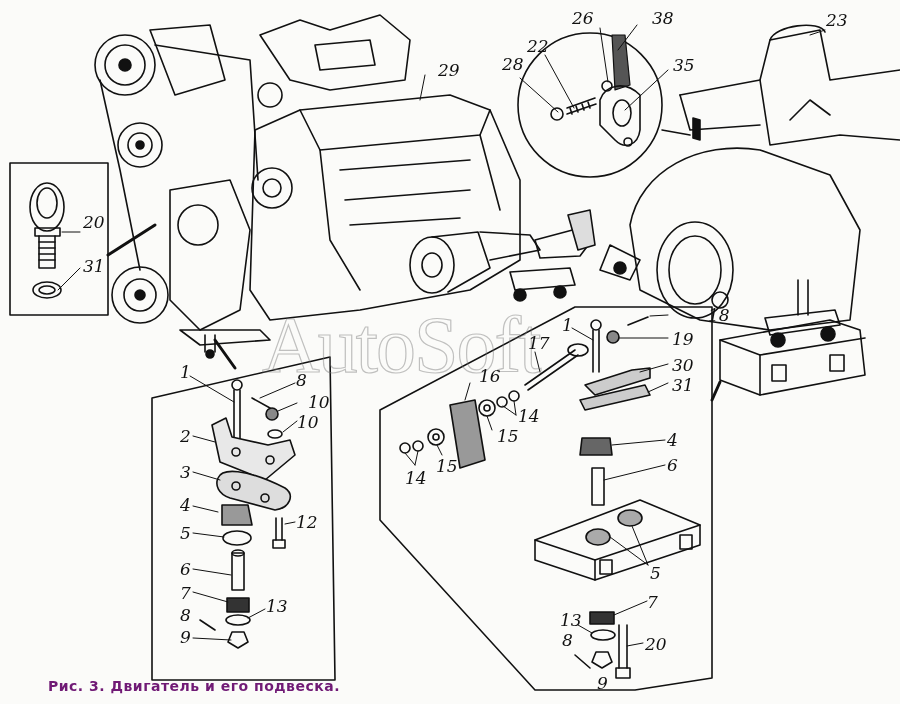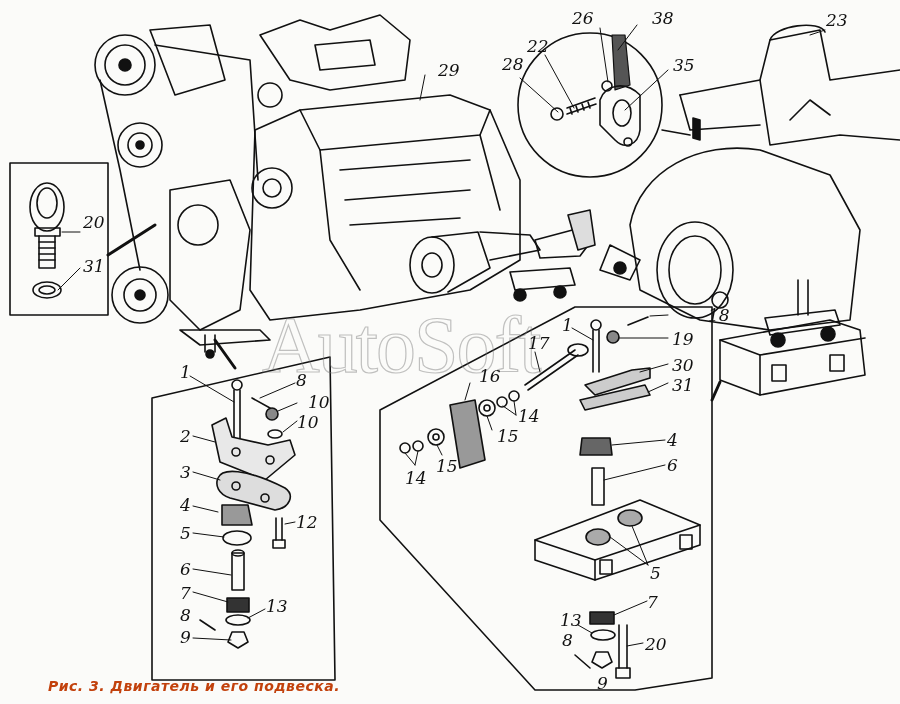--- a/index.html
+++ b/index.html
@@ -1,20 +1,20 @@
 <!DOCTYPE html>
 <html><head>
 <meta charset="utf-8">
 <style>
   html, body { margin:0; padding:0; background:#fbfbf9; }
   #stage { position:relative; width:900px; height:704px; overflow:hidden; background:#fbfbf9;
            font-family:"DejaVu Serif", serif; color:#111; }
   svg { position:absolute; left:0; top:0; }
   .lbl { position:absolute; font-family:"DejaVu Serif", serif; font-style:italic; font-size:17px; color:#111; line-height:1; }
-  .caption { position:absolute; left:48px; top:678px; font-family:"DejaVu Sans", sans-serif; font-weight:bold; font-size:14px; color:#c2410c; letter-spacing:0.5px;font-style:italic; }
+  .caption { position:absolute; left:48px; top:678px; font-family:"DejaVu Sans", sans-serif; font-weight:bold; font-size:14px; color:#701a75; letter-spacing:0.5px; }
   .watermark { position:absolute; left:262px; top:300px; font-family:Liberation Serif, serif; font-size:80px; color:transparent;
                -webkit-text-stroke:1.2px rgba(120,120,120,0.45); letter-spacing:-2px; }
 </style>
 </head>
 <body>
 
 <div id="stage">
 
   <svg width="900" height="704" viewBox="0 0 900 704" fill="none" stroke="#111" stroke-width="1.6" stroke-linejoin="round" stroke-linecap="round">
 

